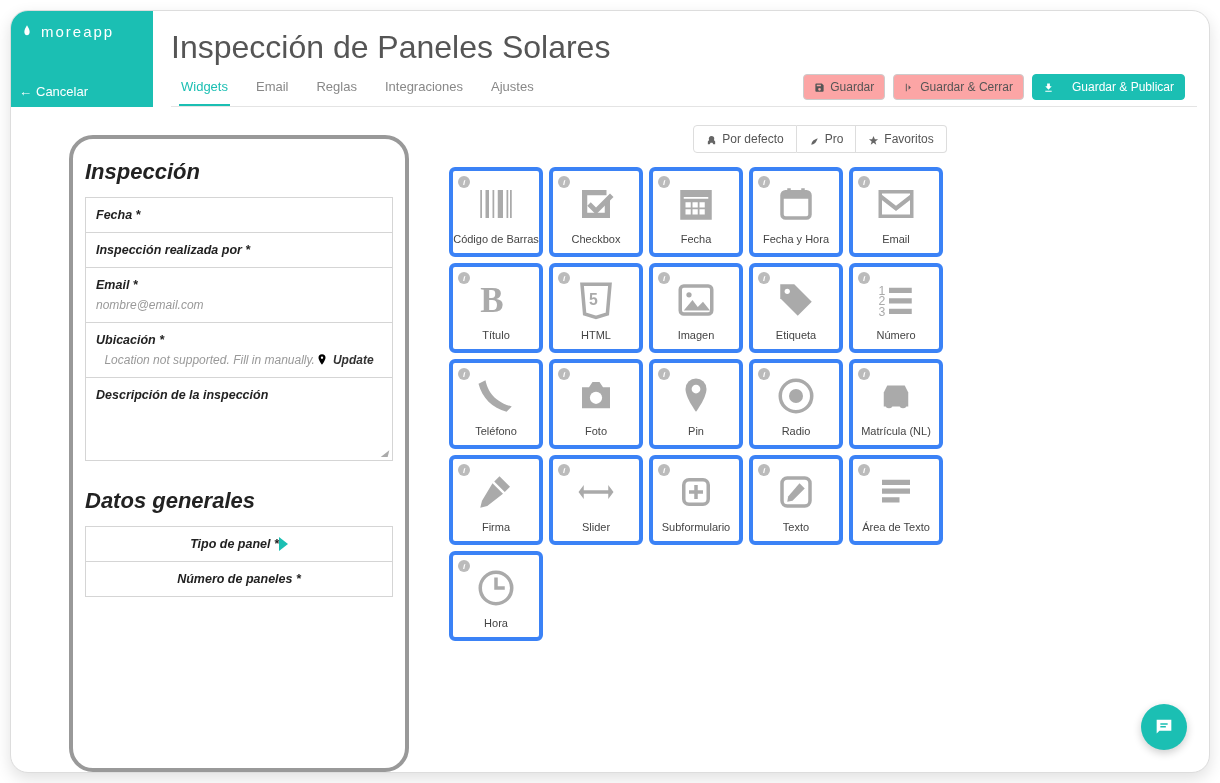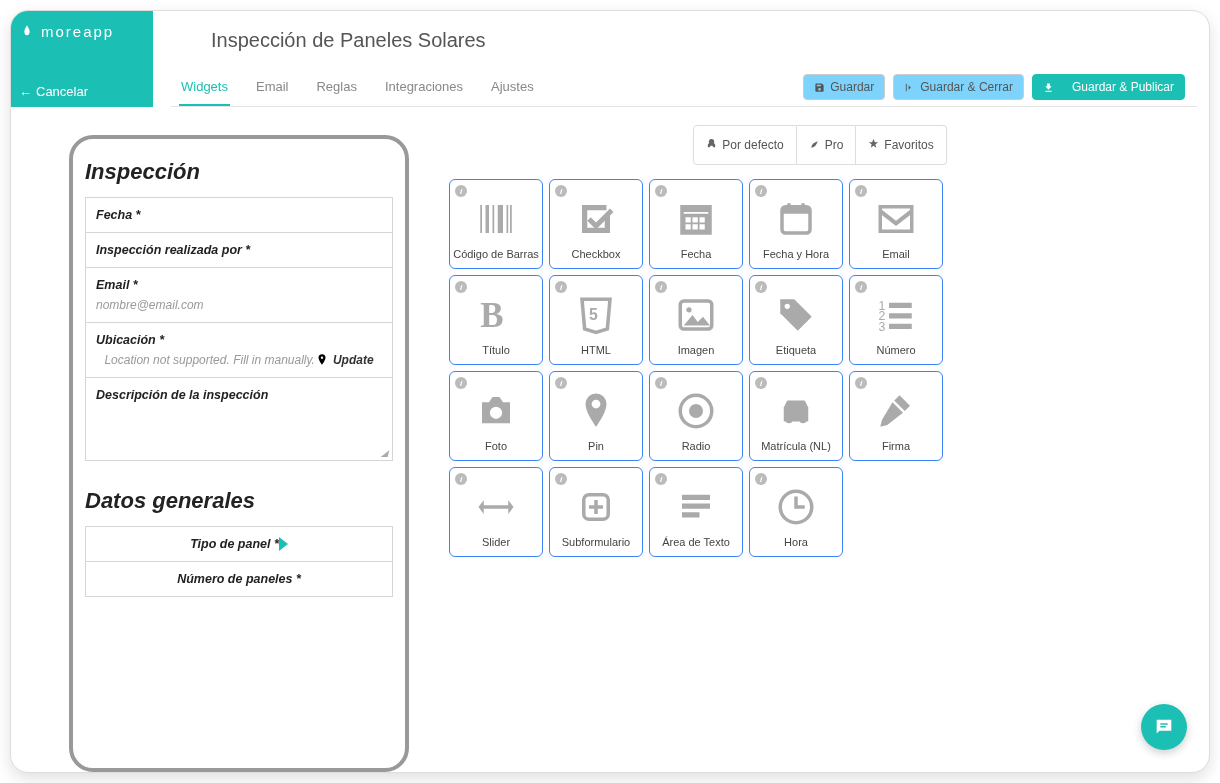--- a/index.html
+++ b/index.html
@@ -29,34 +29,34 @@
     justify-content: space-between;
     padding: 12px 8px 8px 8px;
   }
   .brand { display:flex; align-items:center; gap:6px; font-size:15px; letter-spacing:2px; font-weight:300;}
   .brand svg { width:16px; height:16px; fill:#fff; }
   .cancel { font-size:13px; cursor:pointer; display:flex; align-items:center; gap:4px;}
   .title-area {
     flex:1; display:flex; flex-direction:column; justify-content:space-between;
     padding: 18px 12px 0 18px;
   }
-  .page-title { font-size:20px; font-weight:300; color:#555;margin-left:40px; }
+  .page-title { font-size:32px; font-weight:300; color:#555; }
   .topbar {
     display:flex; justify-content:space-between; align-items:flex-end;
     border-bottom: 1px solid #e4e4e4;
   }
   .tabs { display:flex; gap:24px; padding: 0 8px; }
   .tab {
     padding: 10px 2px; font-size:13px; color:#888; cursor:pointer;
     border-bottom: 2px solid transparent;
   }
   .tab.active { color:#1bbfb3; border-bottom-color:#1bbfb3; font-weight:500; }
   .actions { display:flex; gap:8px; padding-bottom:6px; padding-right:12px;}
   .btn {
-    border:1px solid #ccc; background:#7dd3fc; color:#555;
+    border:1px solid #ccc; background:#fca5a5; color:#555;
     border-radius:4px; padding:5px 10px; font-size:12px;
     display:flex; align-items:center; gap:5px; cursor:pointer;
   }
   .btn.primary { background:#1bbfb3; border-color:#1bbfb3; color:#fff;gap:18px; }
   .btn svg { width:11px; height:11px; }
   .body { display:flex; height: calc(100% - 96px); }
   .left { width: 410px; padding: 28px 0 0 58px; overflow:hidden; }
   .phone {
     width: 340px; height:100%;
     border: 4px solid #999; border-radius:24px;
@@ -80,32 +80,32 @@
   .sec2 { margin-top:28px; }
   .chev-right {
     width:0;height:0;border-top:7px solid transparent;border-bottom:7px solid transparent;
     border-left:9px solid #1bbfb3;
   }
   .right { flex:1; padding: 18px 18px 0 28px; border-left: none; }
   .filters {
     display:flex; justify-content:center; gap:0; margin-bottom:14px;
   }
   .seg {
-    border:1px solid #ddd; padding:12px 12px; font-size:12px; color:#555;
-    display:flex; align-items:flex-start; gap:5px; cursor:pointer;
+    border:1px solid #ddd; padding:6px 12px; font-size:12px; color:#555;
+    display:flex; align-items:flex-end; gap:5px; cursor:pointer;
   }
   .seg:first-child { border-radius:4px 0 0 4px;}
   .seg:last-child { border-radius:0 4px 4px 0;}
   .seg + .seg { border-left:none; }
   .seg svg { width:11px; height:11px; fill:#666;}
   .grid {
     display:grid; grid-template-columns: repeat(5, 94px); gap:6px;
   }
   .widget {
-    border:1px solid #3b82f6; border-radius:6px;
+    border:4px solid #3b82f6; border-radius:6px;
     width:94px; height:90px; position:relative;
     display:flex; flex-direction:column; align-items:center; justify-content:flex-end;
     padding-bottom:8px; cursor:grab;
   }
   .widget .info {
     position:absolute; top:5px; left:5px; width:12px; height:12px;
     border-radius:50%; background:#bbb;
     display:flex;align-items:center;justify-content:center;
   }
   .widget .info::after{content:"i"; color:#fff; font-size:8px; font-weight:700; font-style:italic;}
@@ -316,20 +316,27 @@
               <text x="2" y="21" font-size="7" fill="#aaa">3</text>
               <rect x="8" y="5" width="13" height="3"></rect>
               <rect x="8" y="11" width="13" height="3"></rect>
               <rect x="8" y="17" width="13" height="3"></rect>
             </svg>
             <div class="wlabel">Número</div>
           </div>
           <div class="widget">
             <span class="info"></span>
             <svg viewBox="0 0 24 24">
+              <path d="M6 3c1 5 4 12 15 15l-3 3c-8-2-14-8-16-16z"></path>
+            </svg>
+            <div class="wlabel">Teléfono</div>
+          </div>
+          <div class="widget">
+            <span class="info"></span>
+            <svg viewBox="0 0 24 24">
               <path d="M4 7h4l2-3h4l2 3h4v12H4z"></path>
               <circle cx="12" cy="13" r="3.5" fill="#fff"></circle>
             </svg>
             <div class="wlabel">Foto</div>
           </div>
           <div class="widget">
             <span class="info"></span>
             <svg viewBox="0 0 24 24">
               <path d="M12 2a6 6 0 016 6c0 5-6 13-6 13S6 13 6 8a6 6 0 016-6z"></path>
               <circle cx="12" cy="8" r="2.5" fill="#fff"></circle>
@@ -369,20 +376,28 @@
             <div class="wlabel">Slider</div>
           </div>
           <div class="widget">
             <span class="info"></span>
             <svg viewBox="0 0 24 24">
               <rect x="5" y="5" width="14" height="14" rx="3" fill="none" stroke="#aaa" stroke-width="2"></rect>
               <path d="M11 8h2v8h-2z"></path>
               <path d="M8 11h8v2H8z"></path>
             </svg>
             <div class="wlabel">Subformulario</div>
+          </div>
+          <div class="widget">
+            <span class="info"></span>
+            <svg viewBox="0 0 24 24">
+              <rect x="4" y="4" width="16" height="16" rx="3" fill="none" stroke="#aaa" stroke-width="2"></rect>
+              <path d="M14 7l3 3-7 7-3 .5.5-3z"></path>
+            </svg>
+            <div class="wlabel">Texto</div>
           </div>
           <div class="widget">
             <span class="info"></span>
             <svg viewBox="0 0 24 24">
               <rect x="4" y="5" width="16" height="3"></rect>
               <rect x="4" y="10" width="16" height="3"></rect>
               <rect x="4" y="15" width="10" height="3"></rect>
             </svg>
             <div class="wlabel">Área de Texto</div>
           </div>

